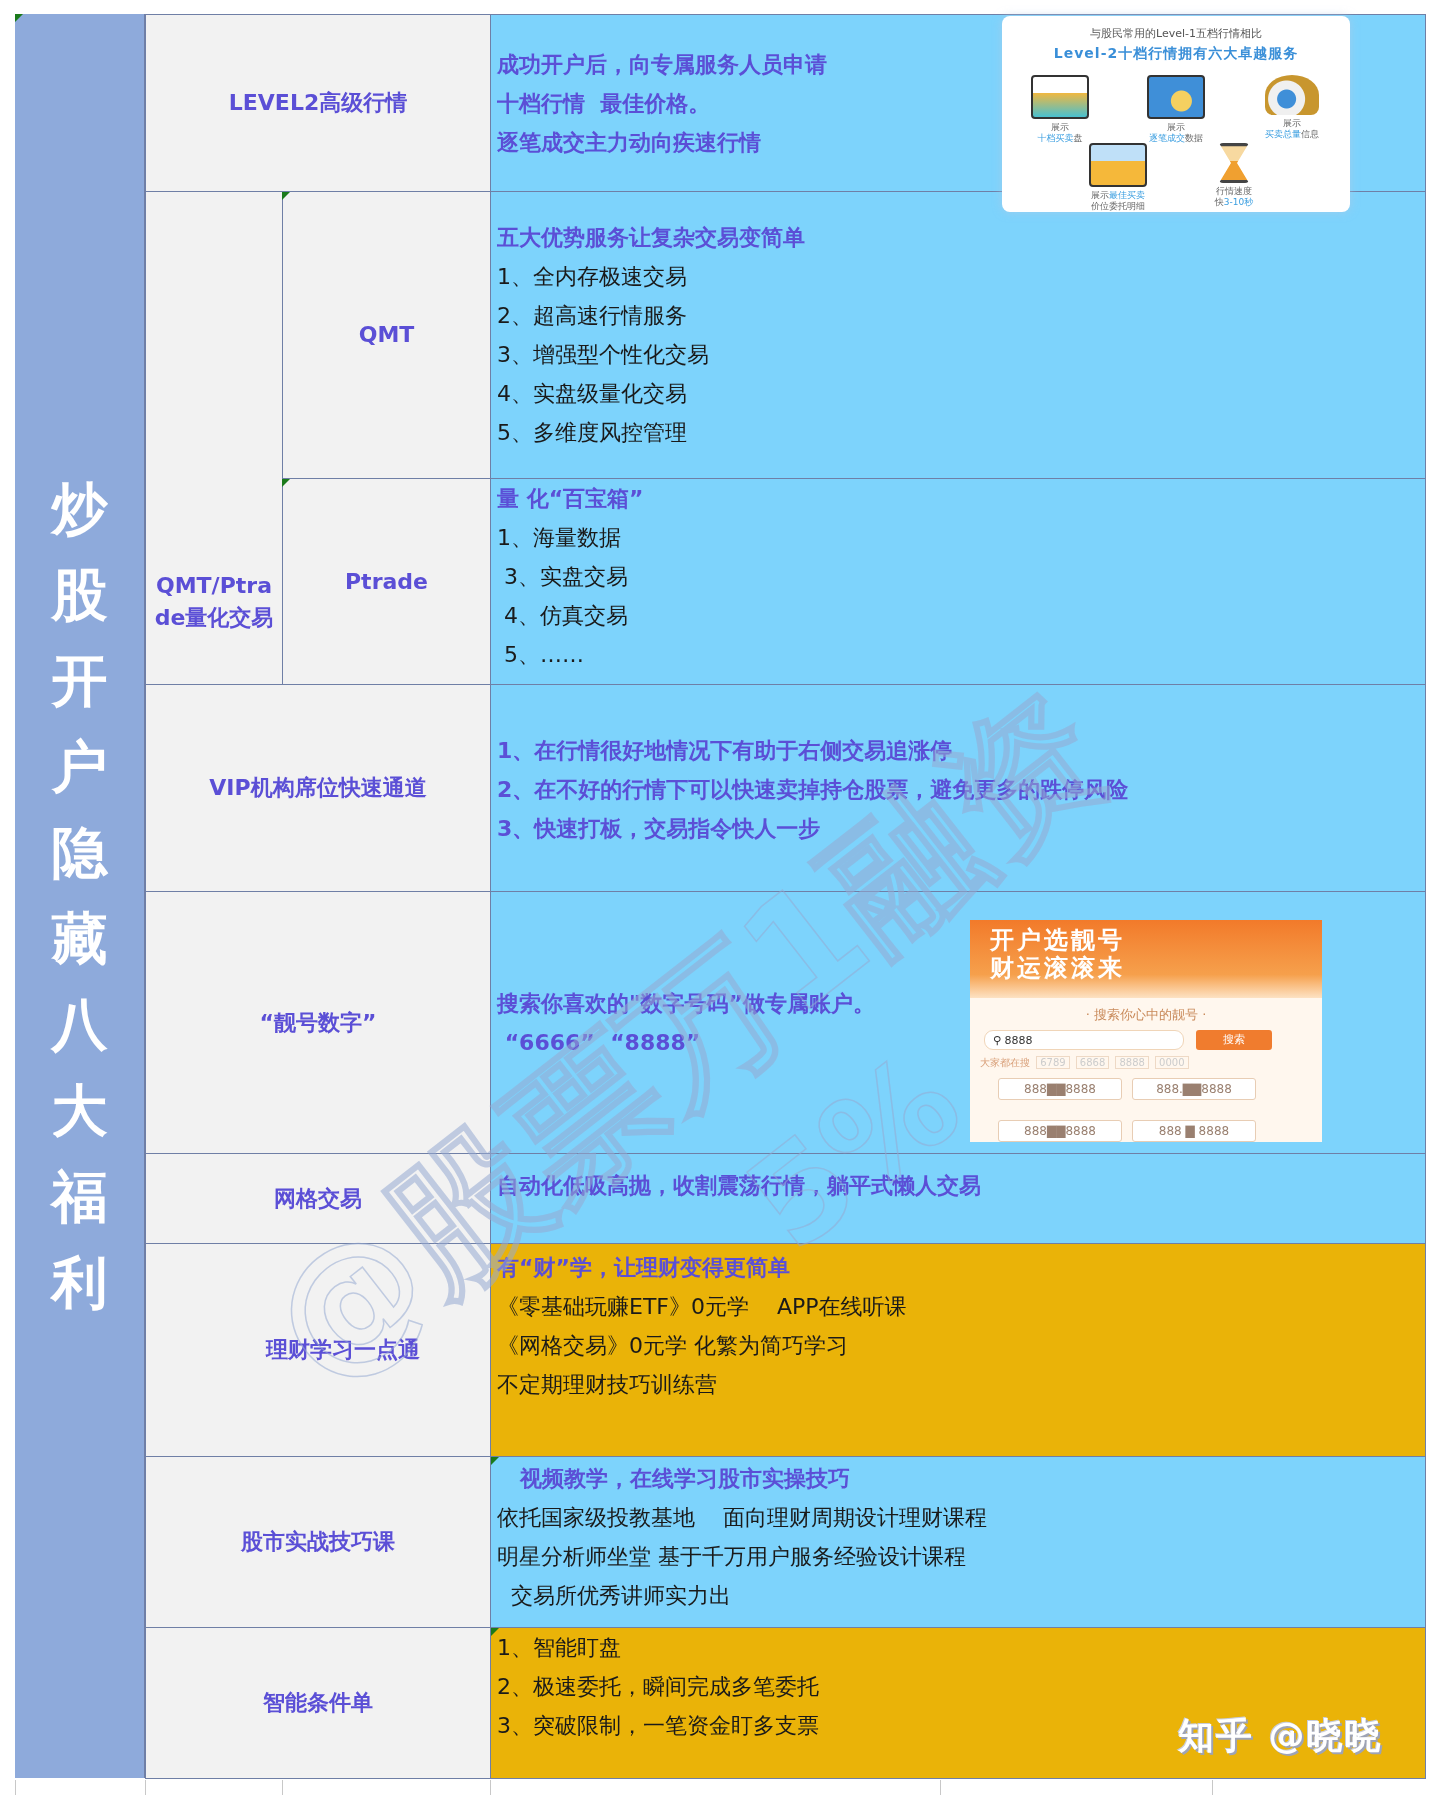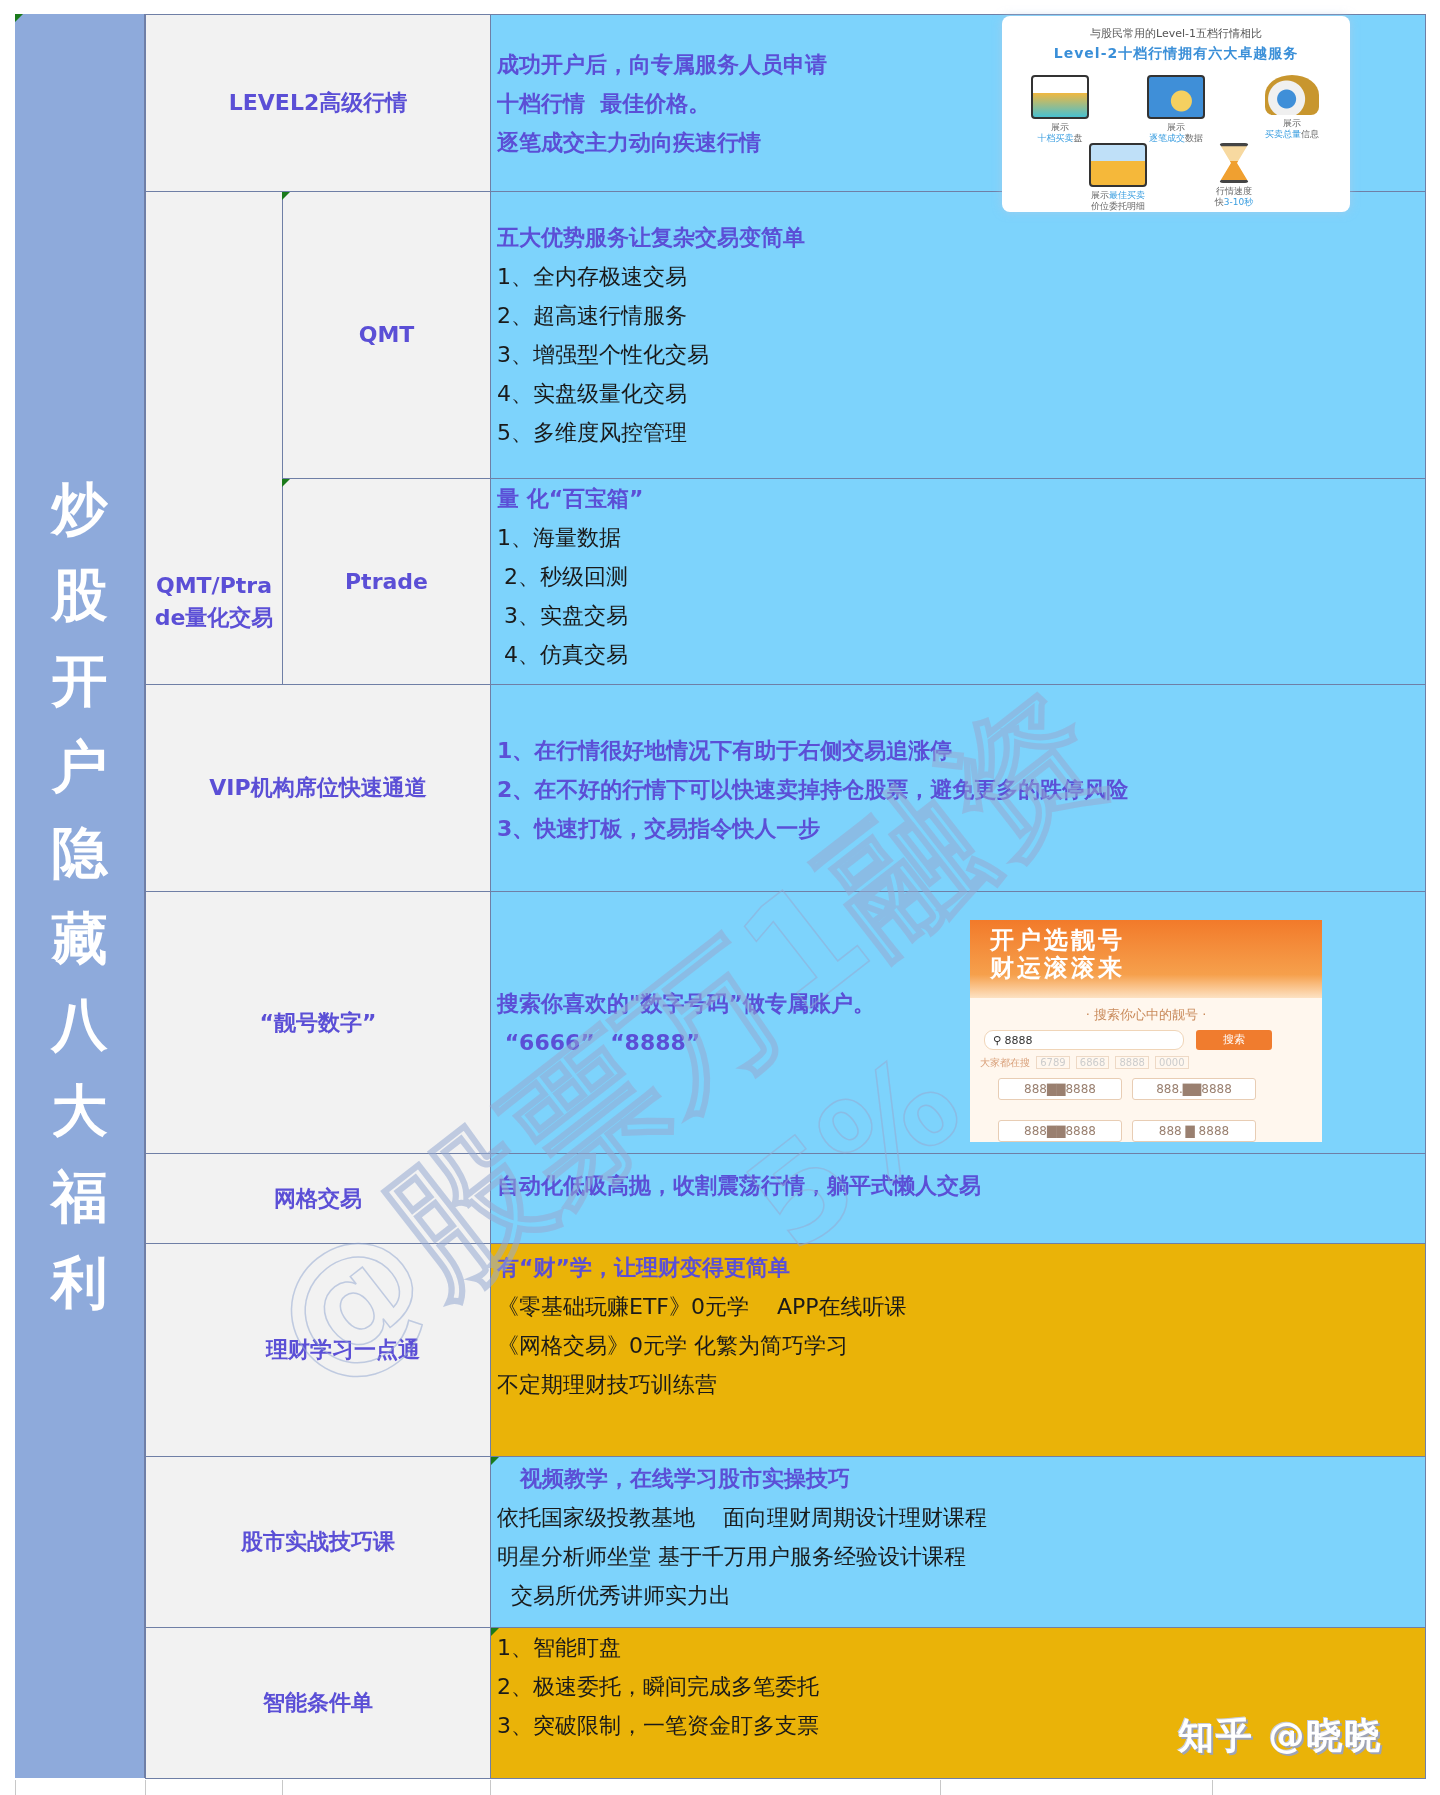--- a/index.html
+++ b/index.html
@@ -77,21 +77,20 @@
   <span class="ln">4、实盘级量化交易</span>
   <span class="ln">5、多维度风控管理</span>
 </div>
 <div class="abs label" style="left:282px;top:478px;width:209px;height:207px;">
   <span>Ptrade</span>
 </div>
 <div class="abs green-tick" style="left:282px;top:479px;"></div>
 <div class="abs content" style="left:490px;top:478px;width:936px;height:207px;padding-top:0px;">
   <span class="ln hl">量 化“百宝箱”</span>
   <span class="ln">1、海量数据</span>
-  <span class="ln"> 2、秒级回测</span>
   <span class="ln"> 3、实盘交易</span>
   <span class="ln"> 4、仿真交易</span>
   <span class="ln"> 5、……</span>
 </div>
 
 <div class="abs label" style="left:145px;top:684px;width:346px;height:208px;">
   <span>VIP机构席位快速通道</span>
 </div>
 <div class="abs content" style="left:490px;top:684px;width:936px;height:208px;padding-top:46px;">
   <span class="ln hl">1、在行情很好地情况下有助于右侧交易追涨停</span>

